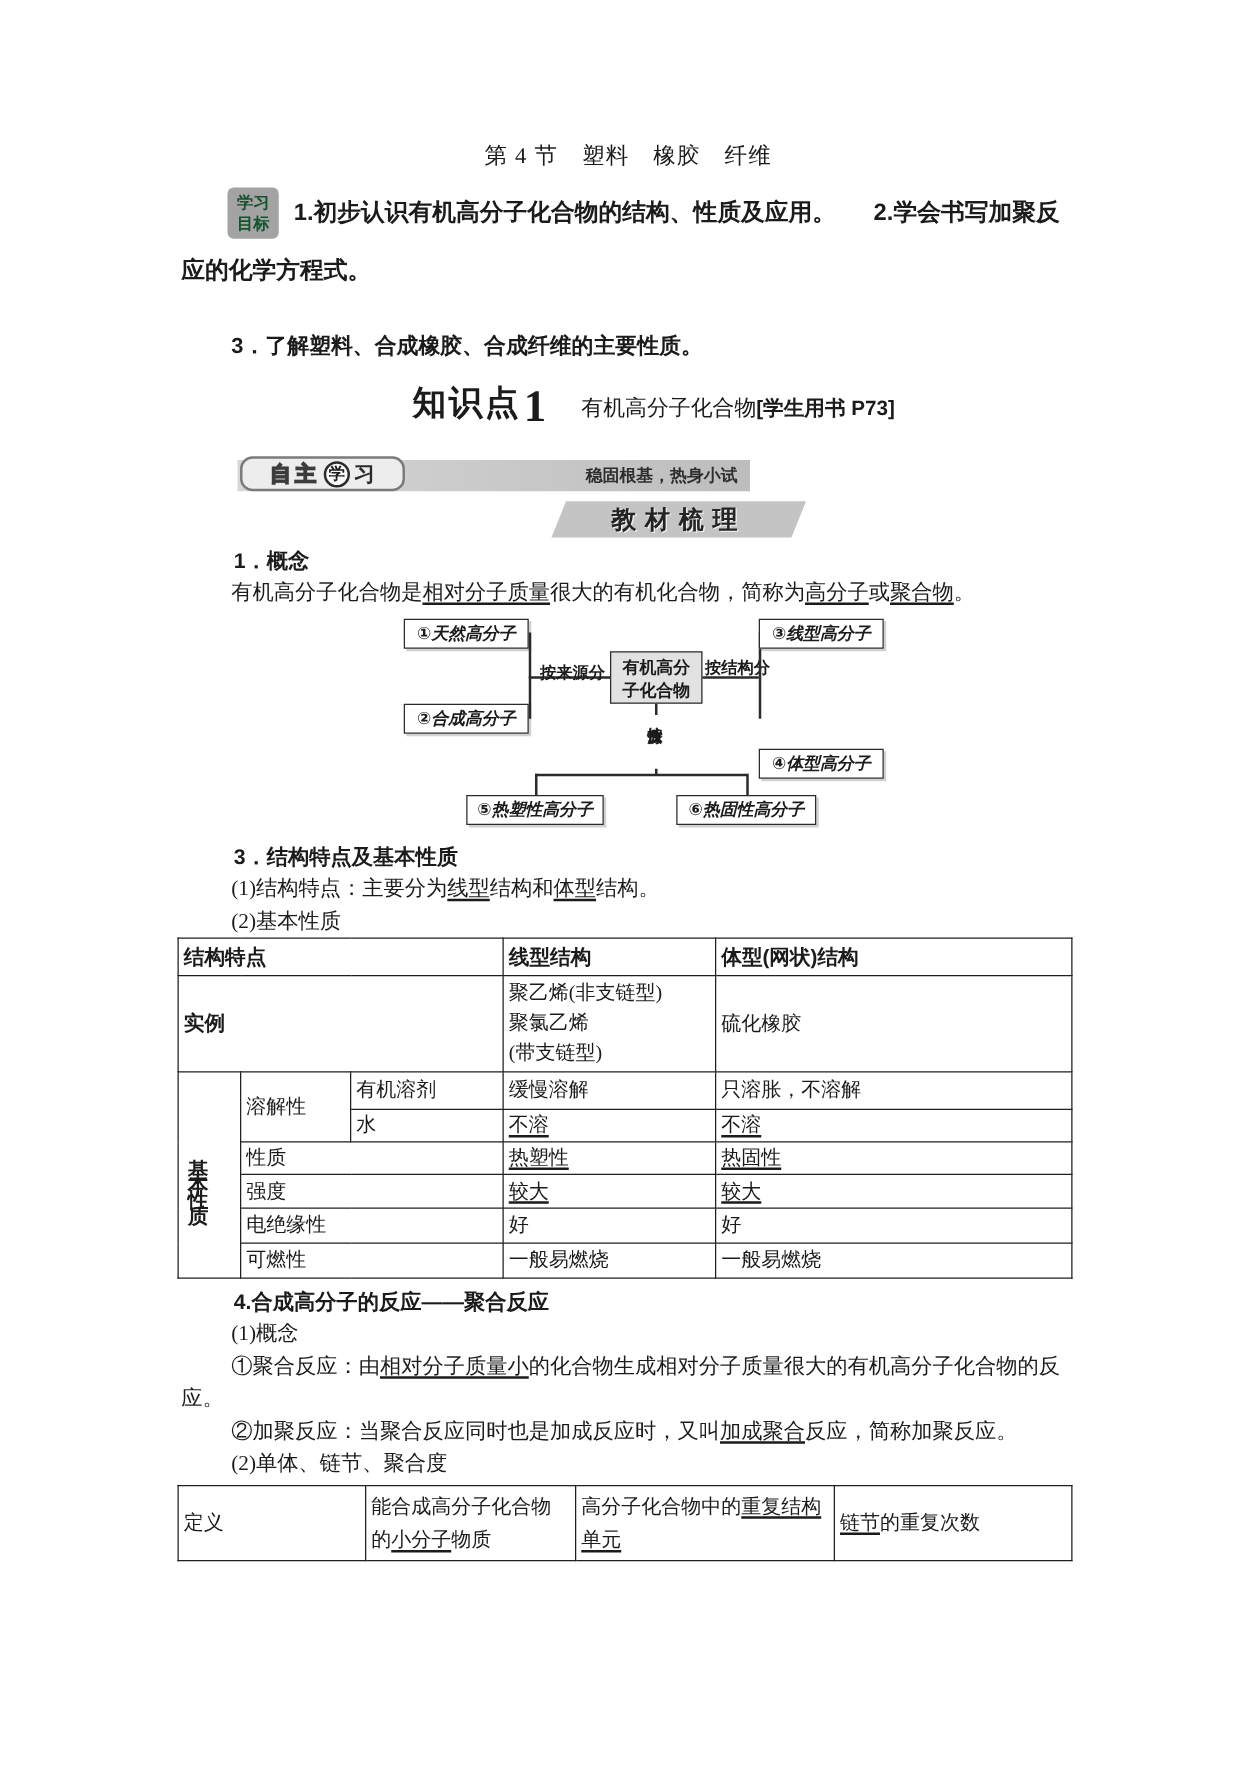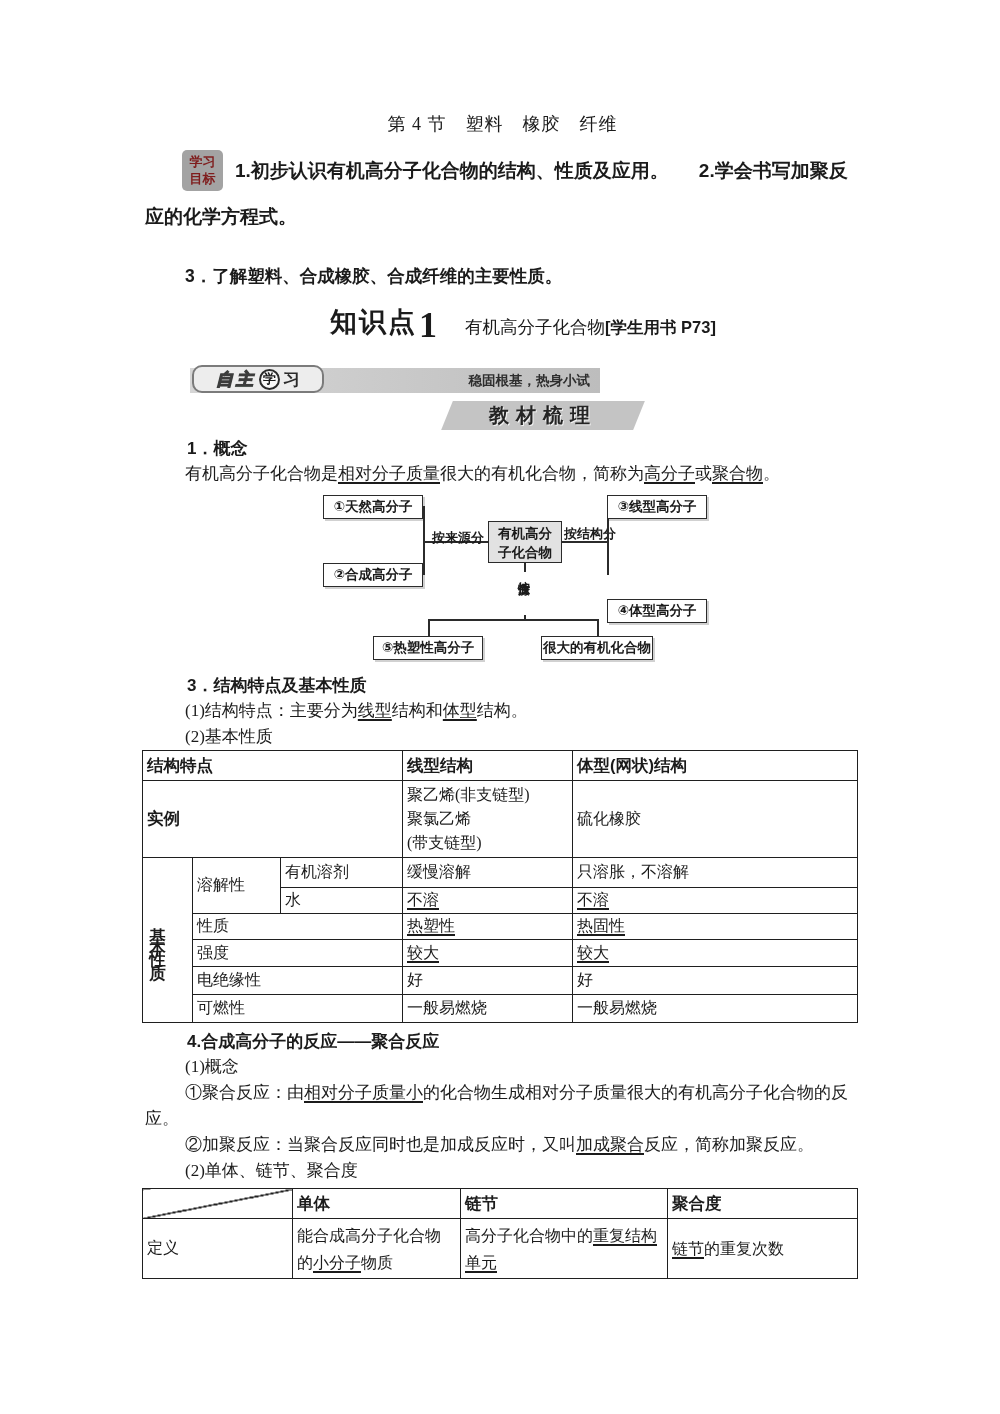--- a/index.html
+++ b/index.html
@@ -13,63 +13,63 @@
   .content { position:relative; margin-left:145px; width:715px; }
   .u { text-decoration:underline; text-underline-offset:3px; text-decoration-thickness:1.5px; }
 
   
   .page-title { padding-top:112px; text-align:center; font-size:18px; letter-spacing:1px; }
 
   
   .objectives { position:relative; margin-top:12px; min-height:92px; }
   .goal-badge {
     position:absolute; left:37px; top:2px; width:41px; height:41px;
-    background:#a3a3a3; border-radius:5px; color:#7f1d1d; text-align:center;
+    background:#a3a3a3; border-radius:5px; color:#14532d; text-align:center;
     font-size:13px; font-weight:bold; line-height:17px; padding-top:3px;
   }
   .obj-text { font-weight:bold; font-size:19px; line-height:46px; text-indent:90px; }
   .obj-text .gap { display:inline-block; width:30px; }
   .item3 { margin-top:24px; padding-left:40px; font-weight:bold; font-size:17.5px; }
 
   
   .kp { margin-top:16px; margin-left:185px; display:flex; align-items:flex-end;text-align:right; }
   .kp-label { font-weight:bold; font-size:27px; letter-spacing:2px; }
   .kp-num { font-weight:bold; font-size:36px; line-height:30px; margin:0 6px 0 2px; }
   .kp-title { font-size:17.5px; margin-left:22px; line-height:26px; }
   .kp-ref { font-size:16.5px; font-weight:bold; font-family:"Liberation Sans","DejaVu Sans",sans-serif; }
 
   
   .selfstudy { position:relative; margin-top:28px; margin-left:45px; width:410px; height:25px;
     background:linear-gradient(to right,#d6d6d6,#bdbdbd); }
   .ss-pill { position:absolute; left:2px; top:-3px; width:132px; height:28px;
     background:#ededed; border:2px solid #7b7b7b; border-radius:10px;
     display:flex; align-items:center; justify-content:center; gap:3px; }
   .ss-zi { color:#15803d; font-weight:bold; font-size:17px; letter-spacing:3px;
-    -webkit-text-stroke:1.1px #3c3c3c; text-shadow:0 0 1px #3c3c3c;font-style:italic; }
+    -webkit-text-stroke:1.1px #3c3c3c; text-shadow:0 0 1px #3c3c3c; }
   .ss-circle { width:21px; height:21px; border-radius:50%; border:2px solid #2b2b2b;
     background:#fafafa; display:flex; align-items:center; justify-content:center;
     font-size:13px; font-weight:bold; color:#1b1b1b; }
   .ss-xi { font-size:17px; font-weight:bold; color:#2b2b2b; }
   .ss-slogan { position:absolute; right:10px; top:0; line-height:25px; font-size:13.5px;
     font-weight:bold; color:#2e2e2e; }
 
   
   .banner { margin-top:8px; margin-left:302px; width:192px; height:29px;
     background:#c4c4c4; transform:skewX(-22deg); display:flex; align-items:center; justify-content:center; }
   .banner-text { transform:skewX(22deg); font-weight:bold; font-size:20px; letter-spacing:7px;
     color:#242424; text-shadow:1px 1px 0 #f2f2f2; }
 
   .h-sans { margin-top:6px; padding-left:42px; font-weight:bold; font-size:17px; line-height:25px; }
   .para { font-size:17px; line-height:26px; text-indent:40px; }
 
   
   .diagram { position:relative; height:176px; margin-top:2px; font-family:"Liberation Sans","DejaVu Sans",sans-serif; }
   .dbox { position:absolute; border:1px solid #2b2b2b; background:#fff;
     font-size:13.5px; font-weight:bold; text-align:center; line-height:22px; height:24px;
-    box-shadow:2px 2px 0 rgba(0,0,0,0.18); white-space:nowrap; }
+    box-shadow:2px 2px 0 rgba(0,0,0,0.18); white-space:nowrap;font-style:italic; }
   .dcenter { position:absolute; left:343px; top:32px; width:74px; height:42px;
     border:1px solid #2b2b2b; background:#e2e2e2; font-size:13.5px; font-weight:bold;
     text-align:center; line-height:19px; padding-top:2px; }
   .hline { position:absolute; height:1.5px; background:#2b2b2b; }
   .vline { position:absolute; width:1.5px; background:#2b2b2b; }
   .dlabel { position:absolute; font-size:13px; font-weight:bold; white-space:nowrap; }
   .dvert { position:absolute; left:371px; top:82px; height:48px; writing-mode:vertical-rl;
     text-orientation:upright; font-size:12px; font-weight:bold; letter-spacing:1px; line-height:16px; }
 
   
@@ -143,21 +143,21 @@
     <div class="vline" style="left:462px;top:17px;height:69px;"></div>
     <div class="dbox" style="left:462px;top:6px;width:100px;">③线型高分子</div>
     <div class="dbox" style="left:462px;top:74px;width:100px;margin-top:36px;">④体型高分子</div>
     <div class="vline" style="left:379px;top:74px;height:9px;"></div>
     <div class="dvert">按性质分</div>
     <div class="vline" style="left:379px;top:126px;height:5px;"></div>
     <div class="hline" style="left:283px;top:130px;width:170px;"></div>
     <div class="vline" style="left:283px;top:130px;height:17px;"></div>
     <div class="vline" style="left:452px;top:130px;height:17px;"></div>
     <div class="dbox" style="left:228px;top:147px;width:110px;">⑤热塑性高分子</div>
-    <div class="dbox" style="left:396px;top:147px;width:112px;">很大的有机化合物</div>
+    <div class="dbox" style="left:396px;top:147px;width:112px;">⑥热固性高分子</div>
   </div>
 
   <div class="h-sans sans" style="margin-top:8px;">3．结构特点及基本性质</div>
   <div class="para"><span>(1)结构特点：主要分为</span><span class="u">线型</span><span>结构和</span><span class="u">体型</span><span>结构。</span></div>
   <div class="para">(2)基本性质</div>
 
   <table class="t1">
     <colgroup>
       <col style="width:50px">
         <col style="width:88px">
@@ -222,26 +222,20 @@
   <div class="para">(2)单体、链节、聚合度</div>
 
   <table class="t2">
     <colgroup>
       <col style="width:150px">
         <col style="width:168px">
         <col style="width:207px">
         <col style="width:190px">
     </colgroup>
     <tbody>
-        <tr style="height:30px;">
-      <td class="diag-cell"></td>
-      <th>单体</th>
-      <th>链节</th>
-      <th>聚合度</th>
-    </tr>
     <tr style="height:60px;">
       <td>定义</td>
       <td class="def-cell"><span>能合成高分子化合物的</span><span class="u">小分子</span><span>物质</span></td>
       <td class="def-cell"><span>高分子化合物中的</span><span class="u">重复结构单元</span></td>
       <td class="def-cell"><span class="u">链节</span><span>的重复次数</span></td>
     </tr>
   </tbody>
     </table>
 
 </div>

